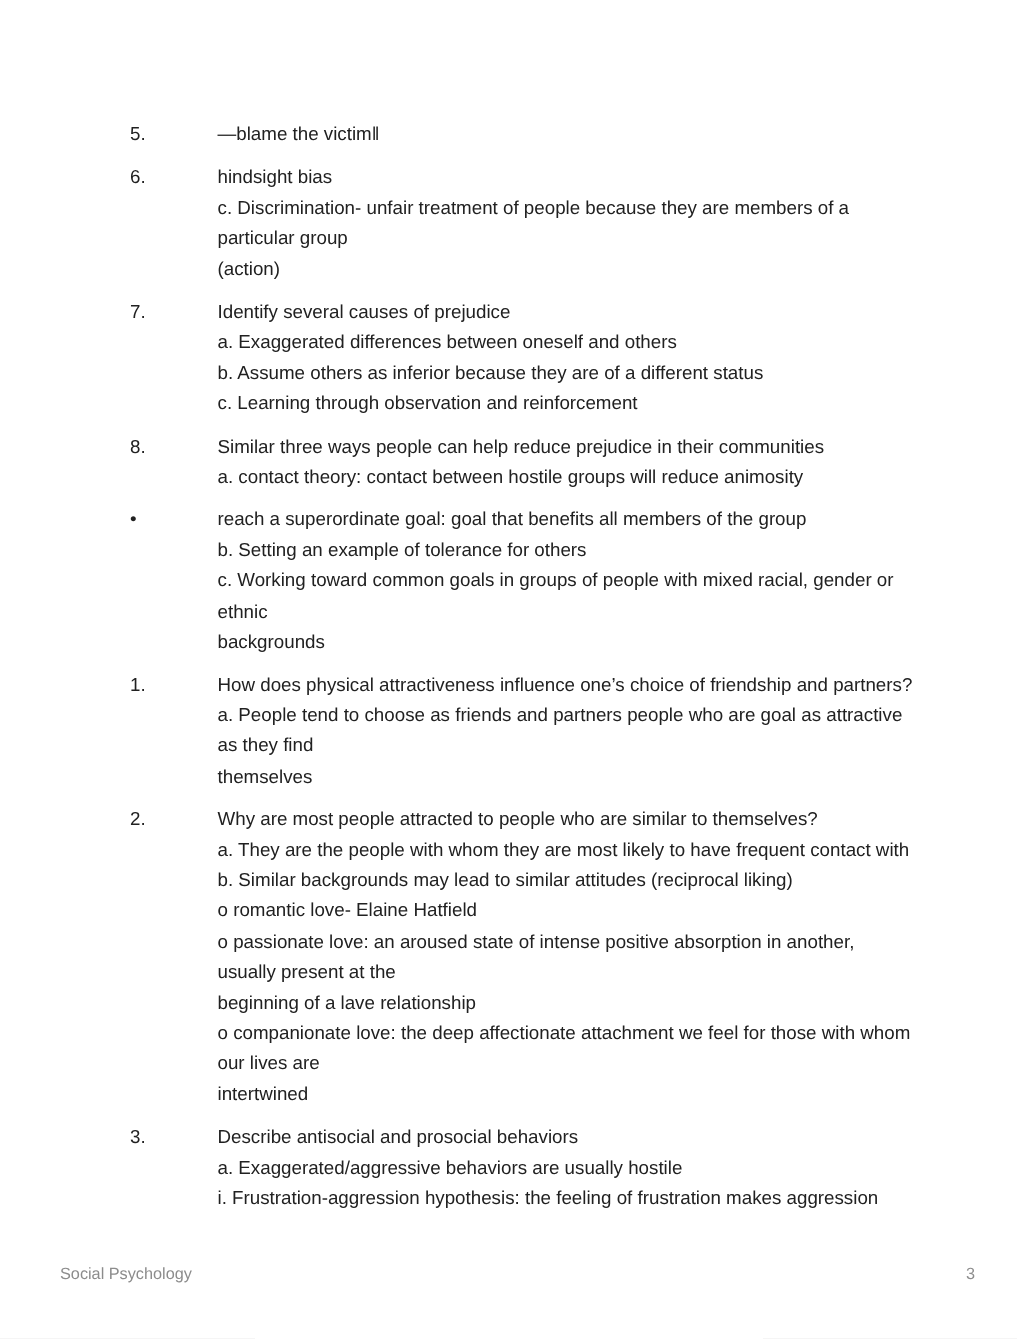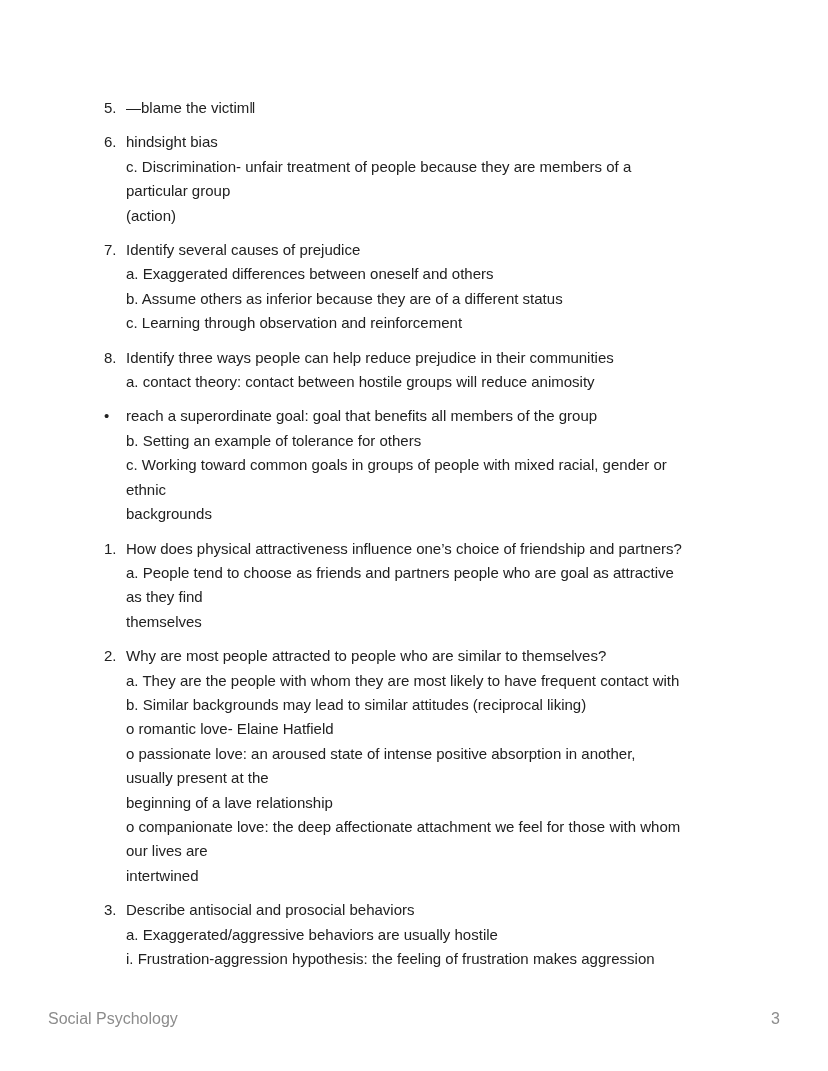--- a/index.html
+++ b/index.html
@@ -30,29 +30,30 @@
     line-height: 24.4px;
     margin-bottom: 10px;
   }
   .marker {
     width: 22px;
     flex-shrink: 0;
   }
   .text {
     flex: 1;
     white-space: pre;
+    margin-left: 48px;
   }
   .footer {
     position: absolute;
     left: 48px;
     right: 48px;
     top: 1011px;
     display: flex;
     justify-content: space-between;
-    font-size: 16px;
+    font-size: 13px;
     color: #8c8c8c;
     line-height: 16px;
     align-items: center;
   }
 </style>
 </head>
 <body>
 
 <div class="page">
   <div class="content">
@@ -73,21 +74,21 @@
     <div class="item">
       <span class="marker">7.</span>
       <span class="text">Identify several causes of prejudice
 a. Exaggerated differences between oneself and others
 b. Assume others as inferior because they are of a different status
 c. Learning through observation and reinforcement</span>
     </div>
 
     <div class="item">
       <span class="marker">8.</span>
-      <span class="text">Identify three ways people can help reduce prejudice in their communities
+      <span class="text">Similar three ways people can help reduce prejudice in their communities
 a. contact theory: contact between hostile groups will reduce animosity</span>
     </div>
 
     <div class="item">
       <span class="marker">•</span>
       <span class="text">reach a superordinate goal: goal that benefits all members of the group
 b. Setting an example of tolerance for others
 c. Working toward common goals in groups of people with mixed racial, gender or
 ethnic
 backgrounds</span>

